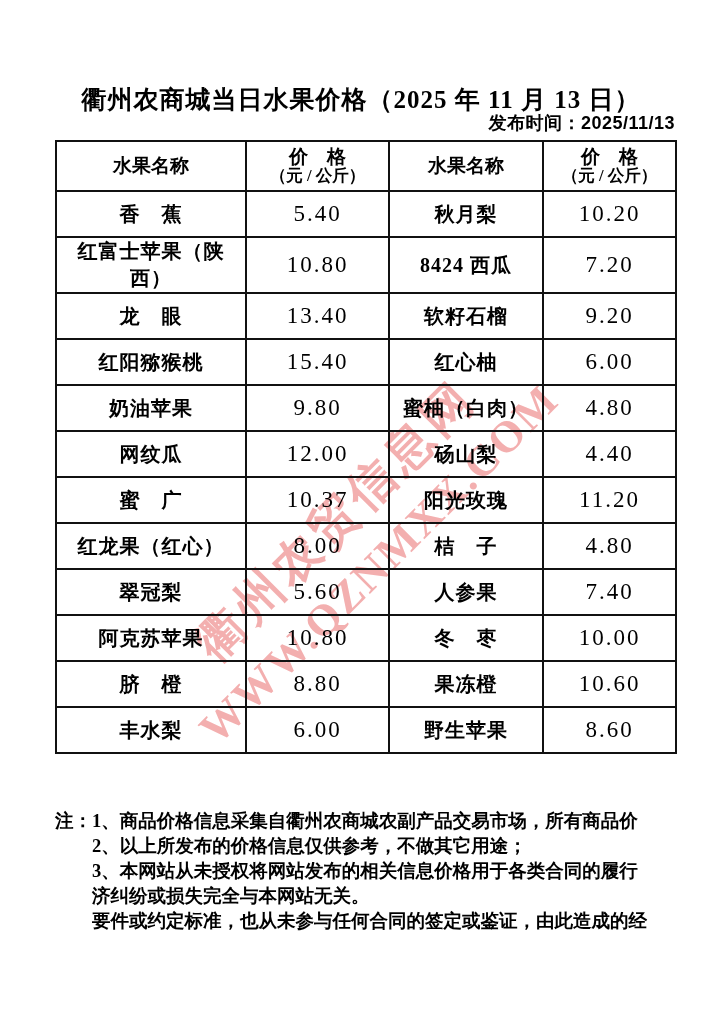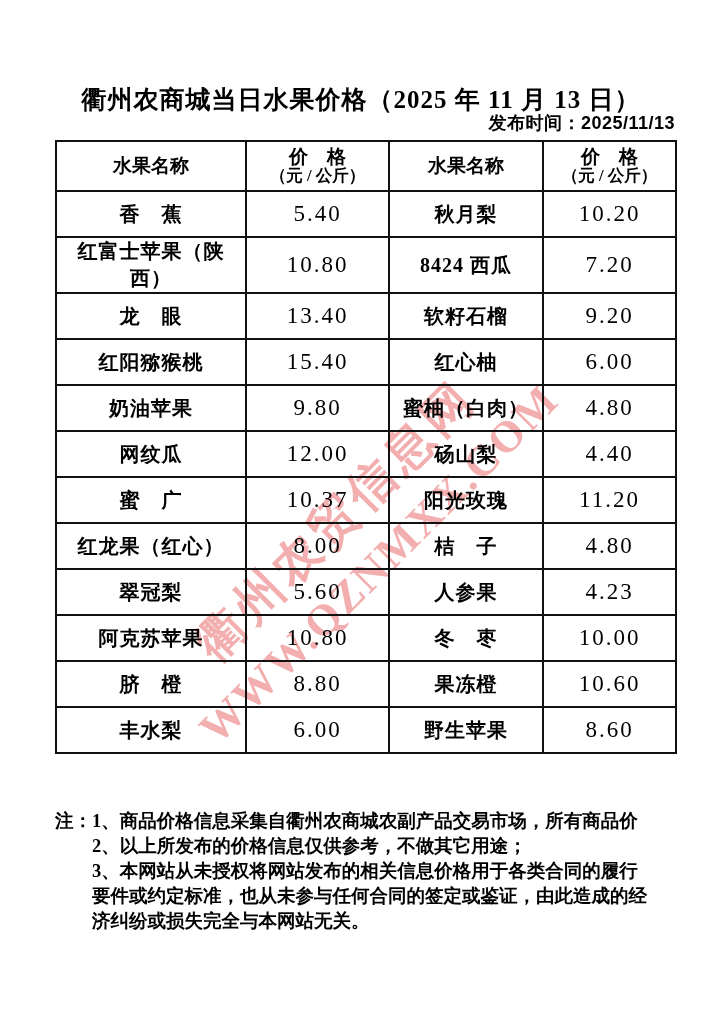--- a/index.html
+++ b/index.html
@@ -188,21 +188,21 @@
         <tr>
           <td class="name-cell">红龙果（红心）</td>
           <td class="price-cell">8.00</td>
           <td class="name-cell">桔　子</td>
           <td class="price-cell">4.80</td>
         </tr>
         <tr>
           <td class="name-cell">翠冠梨</td>
           <td class="price-cell">5.60</td>
           <td class="name-cell">人参果</td>
-          <td class="price-cell">4.23</td>
+          <td class="price-cell">7.40</td>
         </tr>
         <tr>
           <td class="name-cell">阿克苏苹果</td>
           <td class="price-cell">10.80</td>
           <td class="name-cell">冬　枣</td>
           <td class="price-cell">10.00</td>
         </tr>
         <tr>
           <td class="name-cell">脐　橙</td>
           <td class="price-cell">8.80</td>
@@ -217,18 +217,18 @@
         </tr>
       </tbody>
   </table>
 
   <div class="notes">
     <span class="note-label">注：</span>
     <div class="note-lines">
         <p>1、商品价格信息采集自衢州农商城农副产品交易市场，所有商品价</p>
         <p>2、以上所发布的价格信息仅供参考，不做其它用途；</p>
         <p>3、本网站从未授权将网站发布的相关信息价格用于各类合同的履行</p>
+        <p>济纠纷或损失完全与本网站无关。</p>
         <p>要件或约定标准，也从未参与任何合同的签定或鉴证，由此造成的经</p>
-        <p>济纠纷或损失完全与本网站无关。</p>
       </div>
   </div>
 
 </div>
 
 </body></html>

